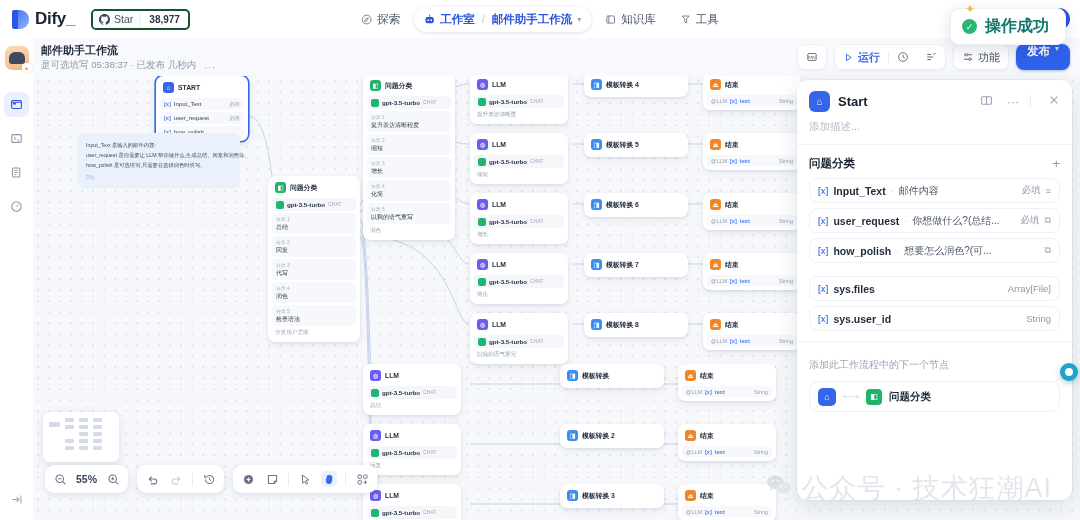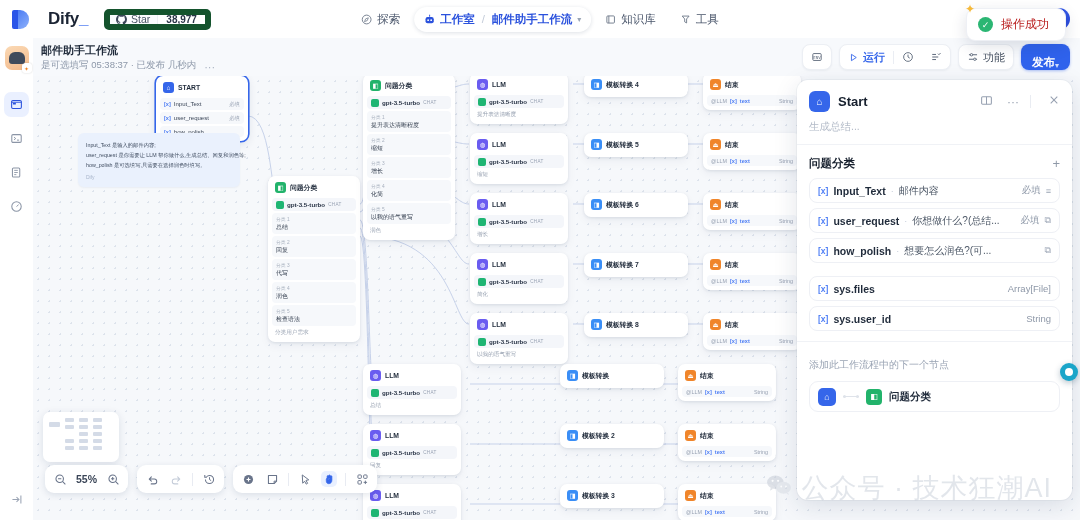--- a/index.html
+++ b/index.html
@@ -10,30 +10,30 @@
     overflow: hidden;
   }
   #app { position: relative; width: 1080px; height: 520px; background: #f7f9fc; }
 
   
   .topbar {
     position: absolute; left: 0; top: 0; width: 1080px; height: 38px;
     background: #ffffff; display: flex; align-items: center;
     z-index: 40;
   }
-  .brand { display: flex; align-items: center; gap: 19px; padding-left: 12px; }
+  .brand { display: flex; align-items: center; gap: 6px; padding-left: 12px; }
   .brand-mark { width: 17px; height: 19px; position: relative; }
   .brand-mark .b1 { position: absolute; left: 0; top: 0; width: 7px; height: 19px; background: #2a55e8; border-radius: 2px 0 0 2px;}
   .brand-mark .b2 { position: absolute; left: 6px; top: 0; width: 11px; height: 19px; background: linear-gradient(135deg,#4b7cf3,#8fb2fb); border-radius: 0 9px 9px 0;}
   .brand-name { font-size: 17px; font-weight: 700; color: #1b2434; letter-spacing: -0.3px; }
   .brand-name .us { color: #3a6df0; }
 
   .star-chip {
     display: flex; align-items: center; margin-left: 16px; height: 21px;
-    border: 6px solid #14532d; border-radius: 5px; overflow: hidden; background:#fff;
+    border: 2px solid #14532d; border-radius: 5px; overflow: hidden; background:#fff;
   }
   .star-chip .sleft { display:flex; align-items:center; gap:4px; padding: 0 7px 0 6px; height:100%; background:#fbfcfe;}
   .star-chip .slabel { font-size: 10.5px; color: #4a5565; }
   .star-chip .scount { font-size: 10px; color: #2b3648; padding: 0 8px; border-left:1px solid #eceff4; height:100%; display:flex; align-items:center; font-weight:600;}
 
   .topnav { position: absolute; left: 50%; transform: translateX(-50%); display: flex; align-items: center; gap: 4px; }
   .nav-item { display: flex; align-items: center; gap: 5px; padding: 5px 10px; border-radius: 16px; font-size: 11.5px; color: #49556a; white-space: nowrap;}
   .nav-item.active {
     background: #ffffff; box-shadow: 0 1px 4px rgba(24,40,80,.14); color: #2b52dd; font-weight: 700;
   }
@@ -45,21 +45,21 @@
   .avatar-blue { width: 22px; height: 22px; border-radius: 50%; background: linear-gradient(135deg,#3b63f0,#2a49d8); display:flex;align-items:center;justify-content:center; color:#fff; font-size:10px;}
 
   
   .toast {
     position: absolute; right: 14px; top: 8px; z-index: 60;
     background: #ffffff; border: 1px solid #eef0f5; border-radius: 9px;
     box-shadow: 0 5px 16px rgba(20,35,70,.14);
     padding: 7px 16px 7px 11px; display: flex; align-items: center; gap: 8px;
   }
   .toast .tick { width: 15px; height: 15px; border-radius: 50%; background: #2bb673; color: #fff; font-size: 9px; display:flex;align-items:center;justify-content:center;}
-  .toast .ttext { font-size: 12px; font-weight: 400; color: #b91c1c; }
+  .toast .ttext { font-size: 16px; font-weight: 700; color: #0f766e; }
   .spark { position:absolute; right: 105px; top: 2px; color:#f5b93a; font-size: 12px; z-index: 61;}
 
   
   .rail {
     position: absolute; left: 0; top: 38px; width: 33px; height: 482px;
     background: #ffffff; display: flex; flex-direction: column; align-items: center;
     padding-top: 8px; gap: 9px; z-index: 35;
   }
   .rail-avatar { width: 24px; height: 24px; border-radius: 7px; background: linear-gradient(160deg,#fbd9b4,#f2b98b); position: relative; }
   .rail-avatar:after { content:""; position:absolute; left:4px; top:6px; width:16px; height:12px; border-radius:6px 6px 3px 3px; background:#3f4a5b;}
@@ -78,21 +78,21 @@
   .wf-title { font-size: 11px; font-weight: 700; color: #1f2a3a; }
   .wf-sub { font-size: 9.5px; color: #8d98a9; margin-top: 1px; }
   .wf-dots { font-size: 11px; color:#aab3c2; margin-left: 8px; align-self: flex-end; padding-bottom: 3px;}
   .wf-actions { position: absolute; right: 10px; display: flex; align-items: center; gap: 7px; pointer-events:auto;}
   .pill { background:#fff; border:1px solid #eceff4; border-radius: 8px; height: 26px; display:flex;align-items:center; box-shadow:0 1px 2px rgba(20,35,70,.05);}
   .pill .seg { display:flex;align-items:center; gap:4px; padding: 0 8px; font-size:11px; color:#4a5565; height:100%;}
   .pill .seg.run { color:#3566ea; font-weight:700;}
   .pill .divider { width:1px; height:13px; background:#eaedf3;}
   .btn-publish {
     background:#2f62ec; color:#fff; border-radius: 8px; height: 26px; padding: 0 11px;
-    display:flex;align-items:flex-end;font-size:11.5px;font-weight:700;
+    display:flex;align-items:flex-start;gap:5px;font-size:11.5px;font-weight:700;
     box-shadow:0 1px 3px rgba(47,98,236,.4);
   }
 
   
   .canvas {
     position: absolute; left: 33px; top: 76px; width: 1047px; height: 444px;
     background-color: #f6f8fb;
     background-image: radial-gradient(#dde3ec 1px, transparent 1px);
     background-size: 11px 11px;
     overflow: hidden;
@@ -883,21 +883,21 @@
           </svg>
       </span>
       <span class="rp-act">···</span>
       <span class="rp-vsep"></span>
       <span class="rp-act">
         <svg width="12" height="12" viewBox="0 0 16 16">
             <path d="M3.6 3.6l8.8 8.8M12.4 3.6l-8.8 8.8" stroke="currentColor" stroke-width="1.4"></path>
           </svg>
       </span>
     </div>
-    <div class="rp-desc">生成总结...</div>
+    <div class="rp-desc">添加描述...</div>
     <div class="rp-div"></div>
 
     <div class="rp-sec">
       <span class="rp-sec-t">问题分类</span>
       <span class="rp-plus">+</span>
     </div>
 
     <div class="field">
       <span class="f-x">[x]</span>
       <span class="f-name">Input_Text</span>

